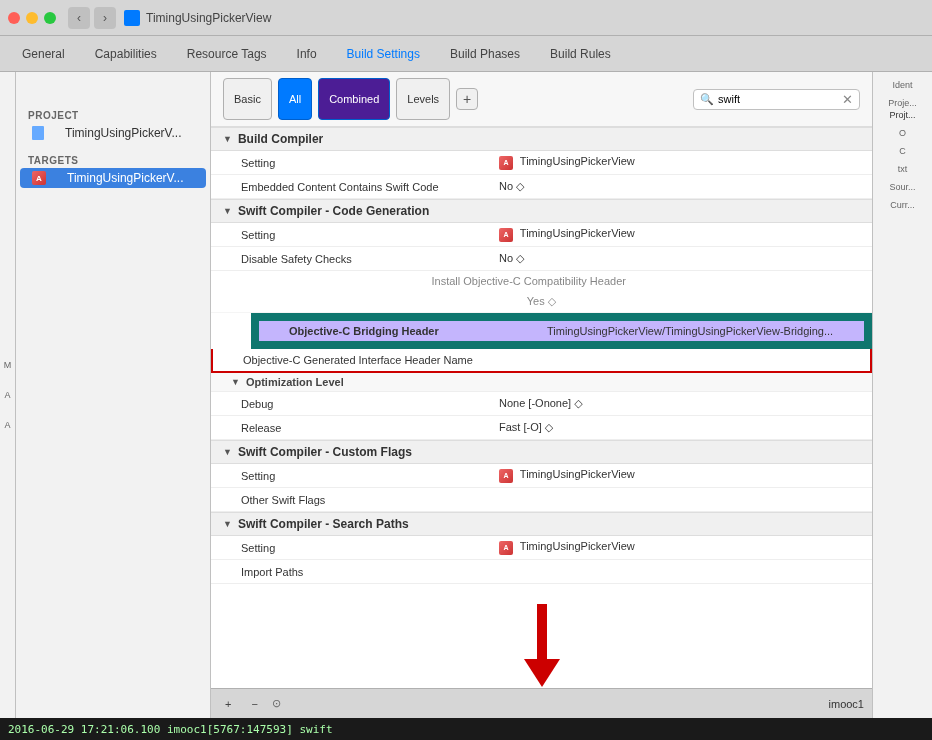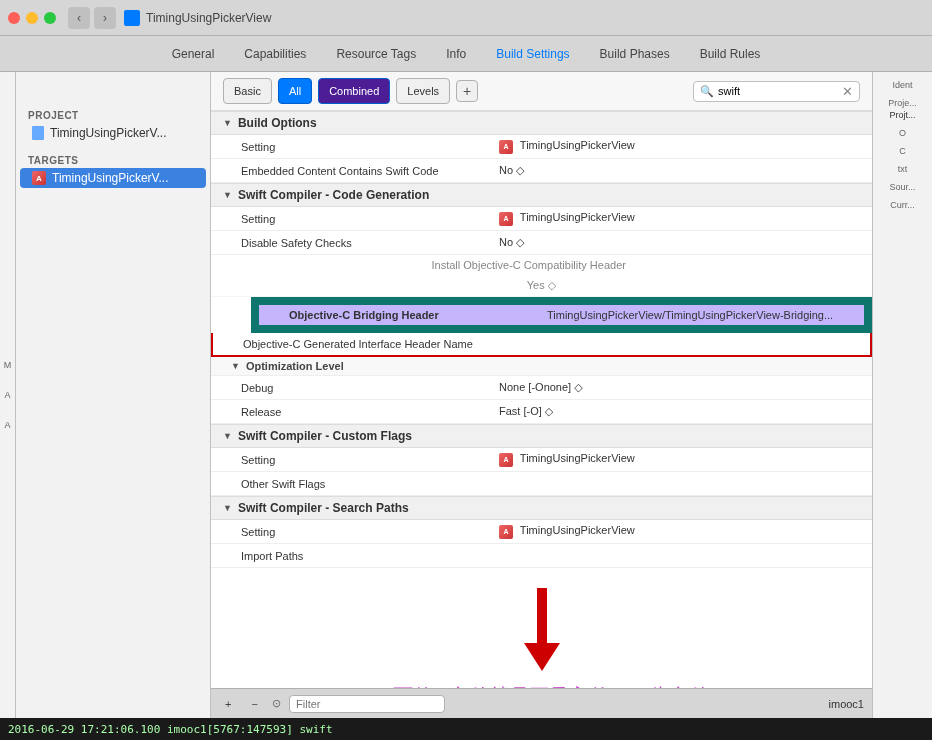--- a/index.html
+++ b/index.html
@@ -1,42 +1,42 @@
 <!DOCTYPE html>
 <html><head>
   <meta charset="utf-8">
   <style>
     * { box-sizing: border-box; margin: 0; padding: 0; }
     body { font-family: -apple-system, "Helvetica Neue", Arial, sans-serif; font-size: 12px; background: #ececec; width: 932px; height: 740px; overflow: hidden; display: flex; flex-direction: column; }
 
     
-    .top-bar { background: #d6d6d6; border-bottom: 1px solid #b0b0b0; display: flex; align-items: center; height: 36px; padding: 0 8px; justify-content: center; }
+    .top-bar { background: #d6d6d6; border-bottom: 1px solid #b0b0b0; display: flex; align-items: center; height: 36px; padding: 0 8px; }
     .top-bar-tabs { display: flex; gap: 2px; }
     .top-tab { padding: 4px 14px; font-size: 12px; color: #444; cursor: pointer; border-radius: 4px; }
     .top-tab.active { color: #007aff; font-weight: 500; }
 
     
     .main-layout { display: flex; flex: 1; overflow: hidden; }
 
     
     .sidebar { width: 195px; background: #f2f2f2; border-right: 1px solid #c0c0c0; display: flex; flex-direction: column; padding: 10px 0; }
     .sidebar-section-label { font-size: 10px; font-weight: 700; color: #666; padding: 4px 12px 2px; letter-spacing: 0.5px; text-transform: uppercase; margin-top: 24px; }
-    .sidebar-item { display: flex; align-items: center; gap: 6px; padding: 3px 12px; cursor: pointer; border-radius: 4px; margin: 0 4px; }
+    .sidebar-item { display: flex; align-items: center; gap: 21px; padding: 3px 12px; cursor: pointer; border-radius: 4px; margin: 0 4px; }
     .sidebar-item.selected { background: #3b81e0; }
     .sidebar-item.selected .sidebar-item-label { color: #fff; }
     .sidebar-item-label { font-size: 12px; color: #333; }
     .target-icon { width: 14px; height: 14px; background: linear-gradient(135deg, #e66, #c33); border-radius: 2px; display: flex; align-items: center; justify-content: center; color: white; font-size: 8px; font-weight: bold; }
     .file-icon { width: 12px; height: 14px; background: #6af; border-radius: 1px; }
 
     
     .content-area { flex: 1; display: flex; flex-direction: column; background: #fff; overflow: hidden; }
 
     
     .filter-bar { display: flex; align-items: center; gap: 6px; padding: 6px 12px; background: #f7f7f7; border-bottom: 1px solid #ddd; }
-    .filter-btn { padding: 6px 10px; font-size: 11px; border-radius: 4px; border: 1px solid #b0b0b0; background: #f0f0f0; color: #333; cursor: pointer; }
+    .filter-btn { padding: 14px 10px; font-size: 11px; border-radius: 4px; border: 1px solid #b0b0b0; background: #f0f0f0; color: #333; cursor: pointer; }
     .filter-btn.active { background: #007aff; color: #fff; border-color: #005fcc; }
     .filter-btn.blue { background: #4c1d95; color: #fff; border-color: #005fcc; }
     .filter-add { width: 22px; height: 22px; background: #f0f0f0; border: 1px solid #b0b0b0; border-radius: 4px; display: flex; align-items: center; justify-content: center; cursor: pointer; font-size: 14px; color: #555; }
     .search-box { display: flex; align-items: center; margin-left: auto; border: 1px solid #c0c0c0; border-radius: 4px; background: #fff; padding: 2px 6px; gap: 4px; min-width: 160px; }
     .search-box input { border: none; outline: none; font-size: 11px; background: transparent; flex: 1; }
     .search-clear { color: #888; cursor: pointer; font-size: 13px; }
 
     
     .settings-table { flex: 1; overflow-y: auto; }
     .section-header { display: flex; align-items: center; gap: 6px; padding: 4px 12px; background: #f0f0f0; border-bottom: 1px solid #ddd; border-top: 1px solid #ddd; cursor: pointer; }
@@ -150,21 +150,21 @@
         <span style="color:#888;font-size:11px;">🔍</span>
         <input type="text" style="width: 120px;" value="swift">
         <span class="search-clear">✕</span>
       </div>
     </div>
 
     <div class="settings-table">
 
       <div class="section-header">
         <span class="section-triangle">▼</span>
-        <span class="section-title">Build Options</span>
+        <span class="section-title">Build Compiler</span>
       </div>
       <div class="setting-row">
         <div class="setting-name">Setting</div>
         <div class="setting-value">
           <span class="setting-value-icon">A</span>
           <span>TimingUsingPickerView</span>
         </div>
       </div>
       <div class="setting-row">
         <div class="setting-name">Embedded Content Contains Swift Code</div>
@@ -252,21 +252,20 @@
           </div>
         </div>
         <div class="annotation-text">下面的.h文件就是要导入的swift头文件</div>
       </div>
     </div>
 
     <div class="bottom-bar">
       <span class="bottom-btn">+</span>
       <span class="bottom-btn">−</span>
       <span style="color:#666;font-size:11px;">⊙</span>
-      <input type="text" class="filter-input-bottom" placeholder="Filter" style="">
       <span class="bottom-right">imooc1</span>
     </div>
   </div>
 
   <div class="right-panel">
     <div class="right-section">
       <span class="right-label">Ident</span>
     </div>
     <div class="right-section">
       <span class="right-label">Proje...</span>

